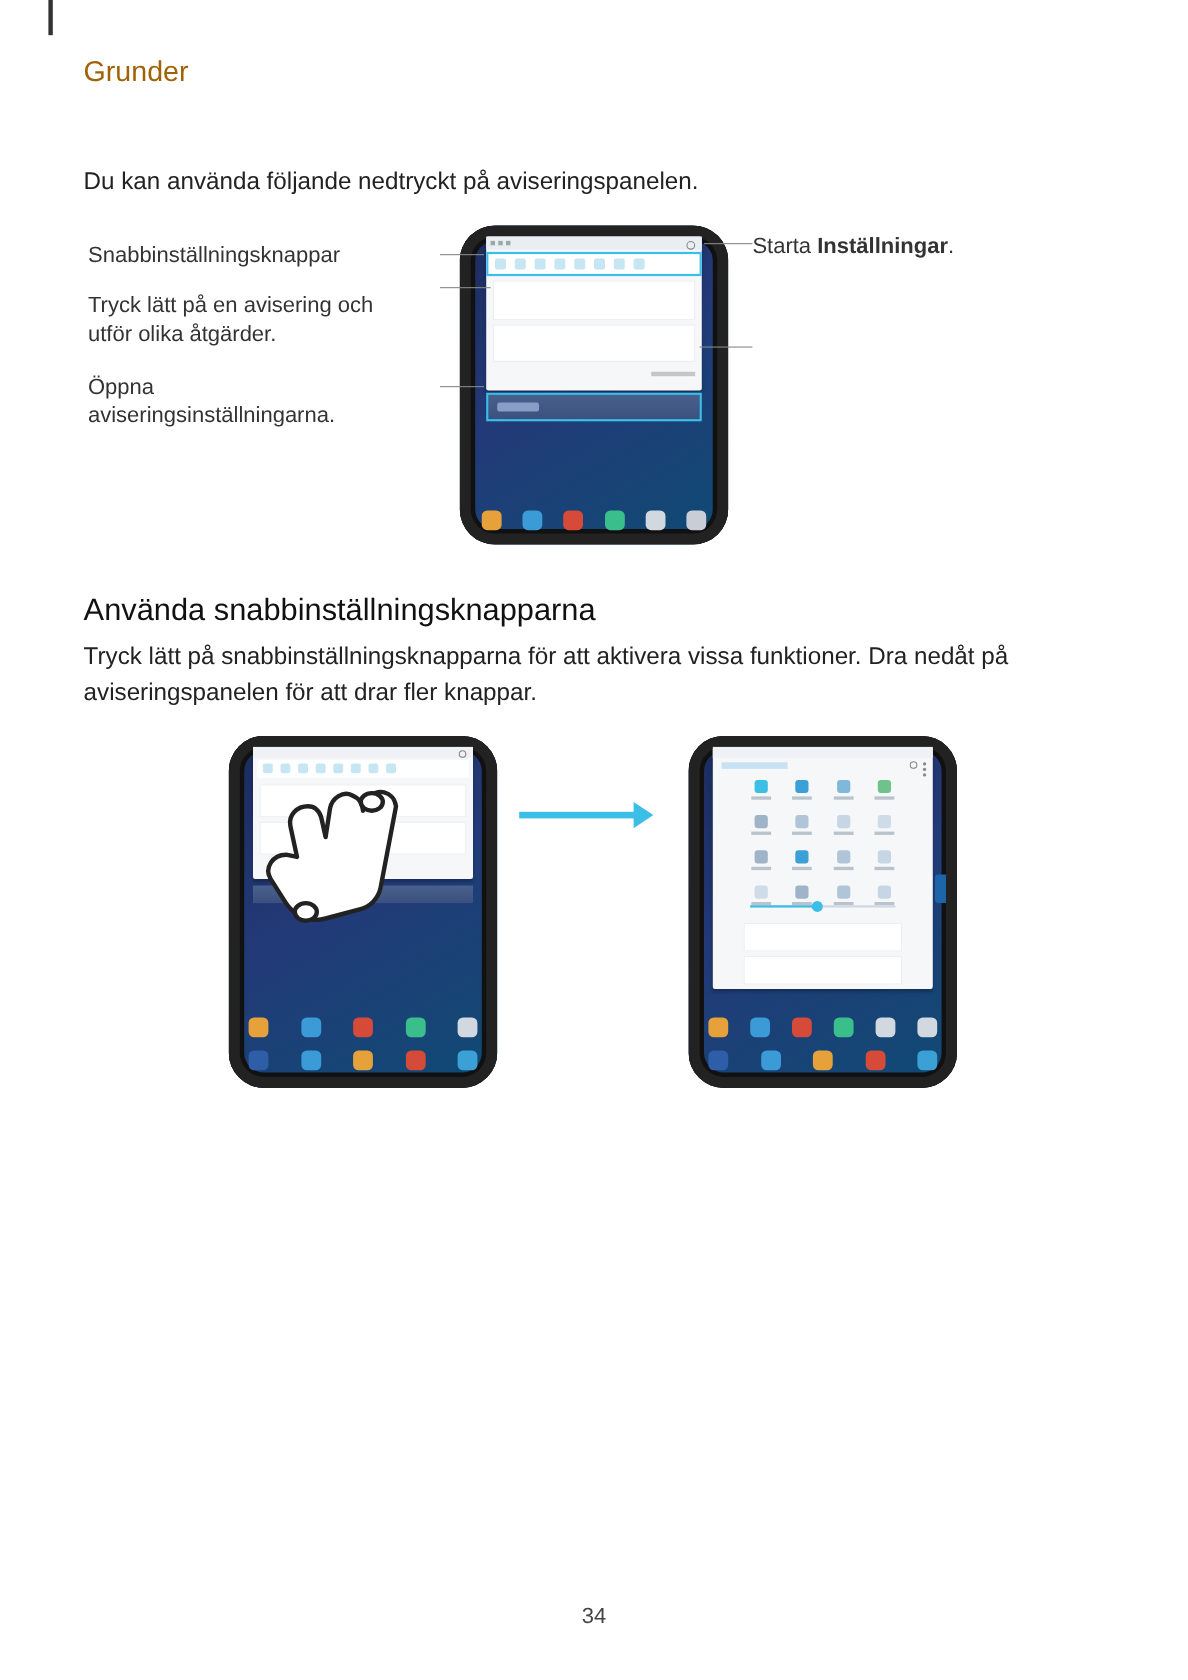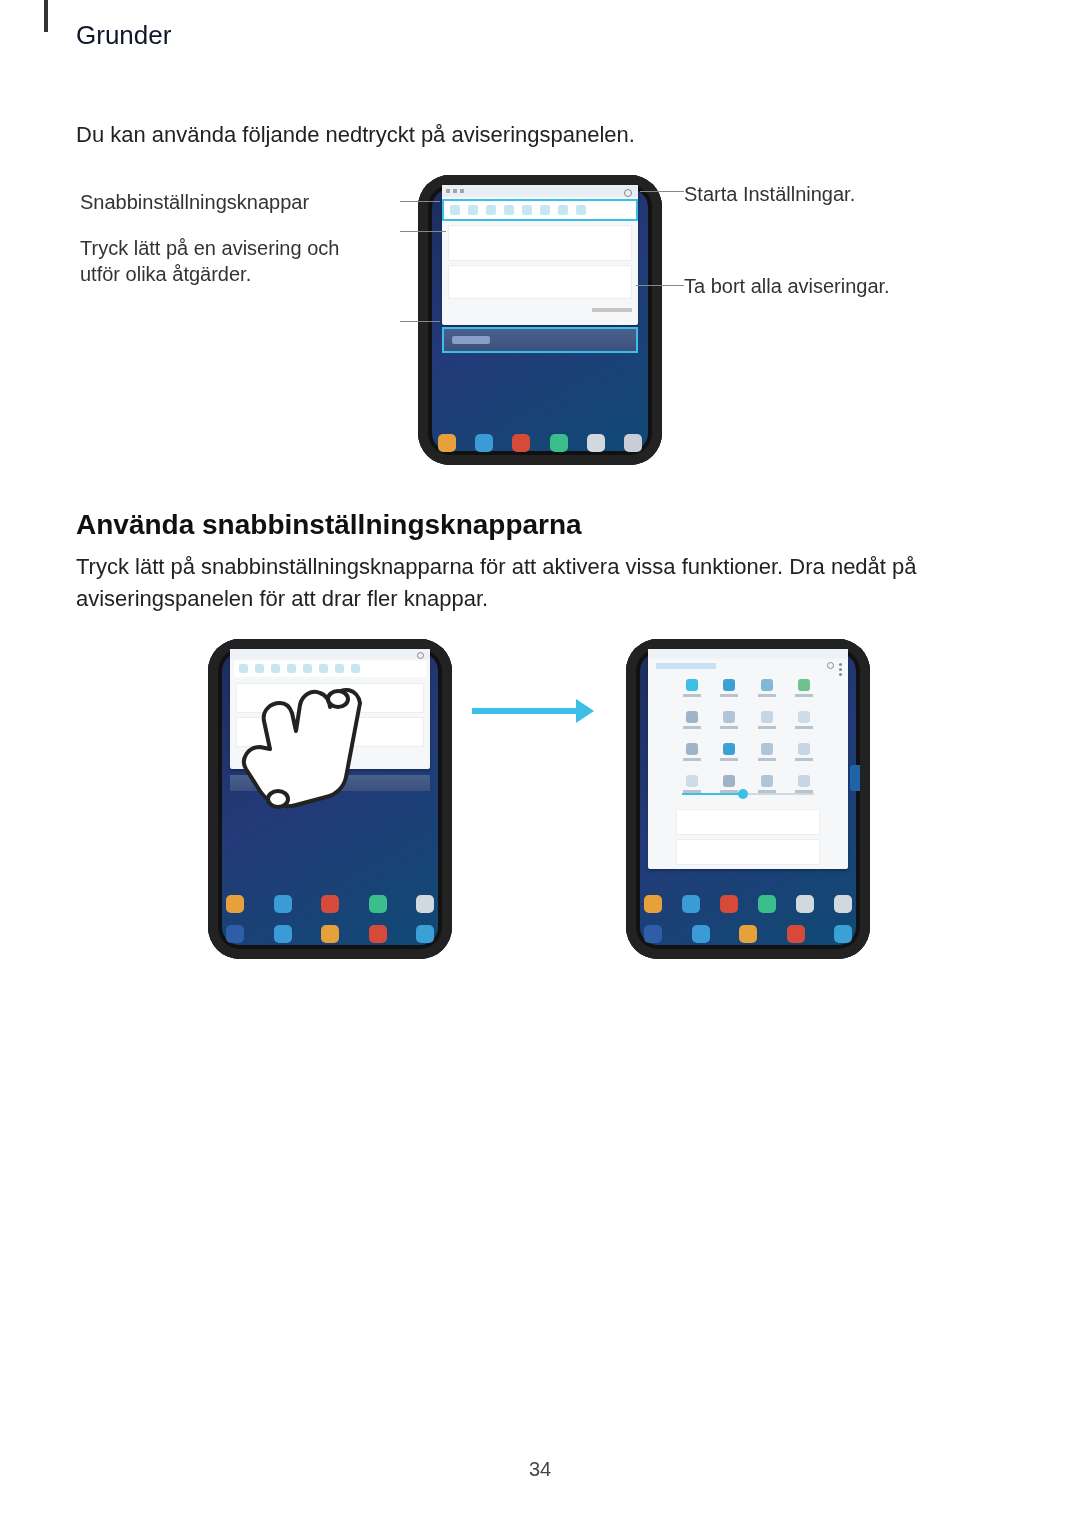--- a/index.html
+++ b/index.html
@@ -19,33 +19,33 @@
   }
   .top-rule {
     position: absolute;
     top: 0;
     left: 44px;
     width: 4px;
     height: 32px;
     background: #333;
   }
   .section-title {
-    padding-top: 20px;
+    padding-top: 50px;
     font-size: 26px;
-    color: #0f172a;
+    color: #a16207;
     font-weight: 400;
   }
   .body-text {
     font-size: 22px;
     line-height: 1.45;
     margin-top: 68px;
   }
   .h2 {
     font-size: 28px;
-    font-weight: 700;
+    font-weight: 400;
     margin-top: 34px;
     color: #111;
   }
   .body-text2 {
     font-size: 22px;
     line-height: 1.45;
     margin-top: 10px;
   }
   .body-text3 {
     font-size: 22px;
@@ -59,21 +59,21 @@
   }
   .page-num {
     position: absolute;
     bottom: 46px;
     left: 0;
     right: 0;
     text-align: center;
     font-size: 20px;
     color: #444;
   }
-  .bold { font-weight: 400; margin-top: 38px; }
+  .bold { font-weight: 700; margin-top: 38px; }
 
   
   .fig1 {
     position: relative;
     width: 920px;
     height: 300px;
     margin: 24px auto 0 auto;
   }
   .fig1 .tablet {
     position: absolute;
@@ -249,30 +249,31 @@
       <span>Snabbinställningsknappar</span>
     </div>
     <div class="lead" style="left:320px;top:26px;width:40px;"></div>
 
     <div class="callout left" style="left:0;top:60px;width:320px;">
       <span>Tryck lätt på en avisering och</span><br>
       <span>utför olika åtgärder.</span>
     </div>
     <div class="lead" style="left:320px;top:56px;width:46px;"></div>
 
+    <div class="callout left" style="left:0;top:134px;width:320px;">
+      <span>Öppna</span><br>
+      <span>aviseringsinställningarna.</span>
+    </div>
     <div class="lead" style="left:320px;top:146px;width:40px;"></div>
 
     <div class="callout right" style="left:604px;top:6px;width:300px;">
       <span>Starta </span><span class="bold">Inställningar</span><span>.</span>
     </div>
     <div class="lead" style="left:560px;top:16px;width:44px;"></div>
 
-    <div class="callout right" style="left:604px;top:98px;width:300px;">
-      <span>Ta bort alla aviseringar.</span>
-    </div>
     <div class="lead" style="left:556px;top:110px;width:48px;"></div>
   </div>
 
   <div class="h2">Använda snabbinställningsknapparna</div>
   <div class="body-text2">Tryck lätt på snabbinställningsknapparna för att aktivera vissa funktioner. Dra nedåt på aviseringspanelen för att drar fler knappar.</div>
 
   <div class="fig2">
 
     <div class="tabletB left">
       <div class="panelShort">

